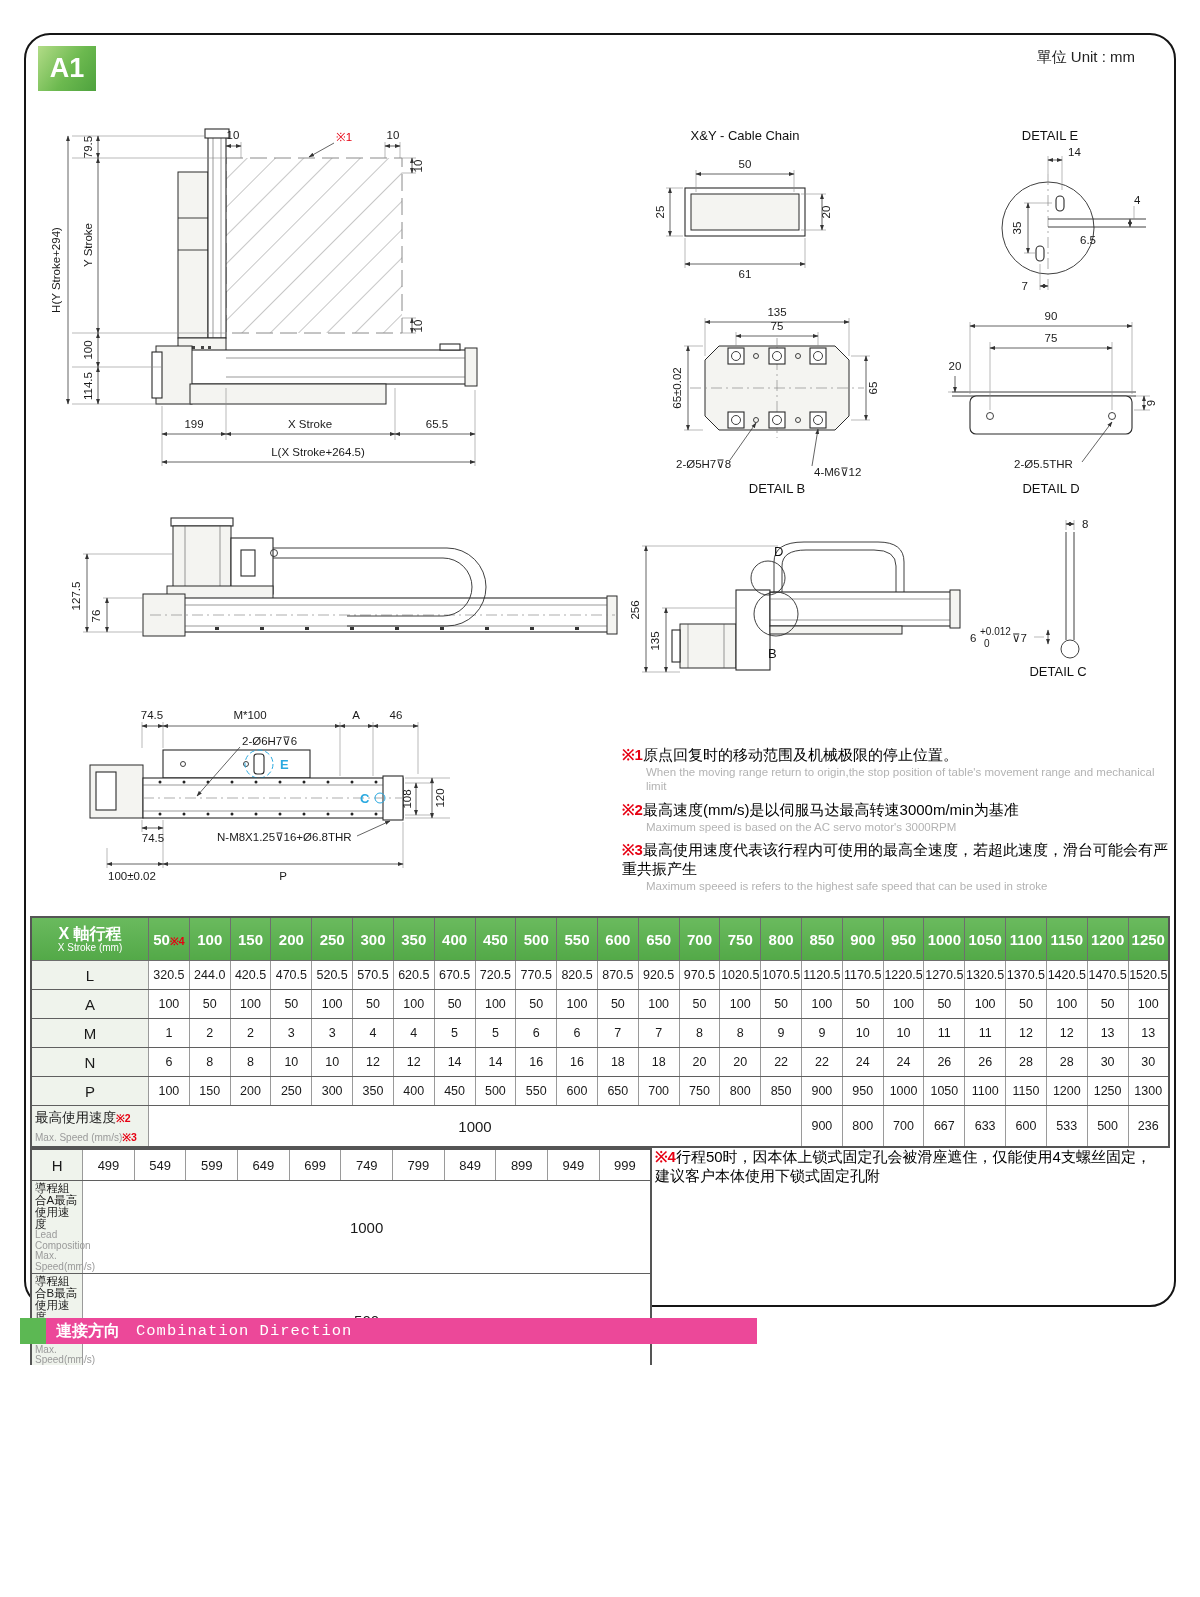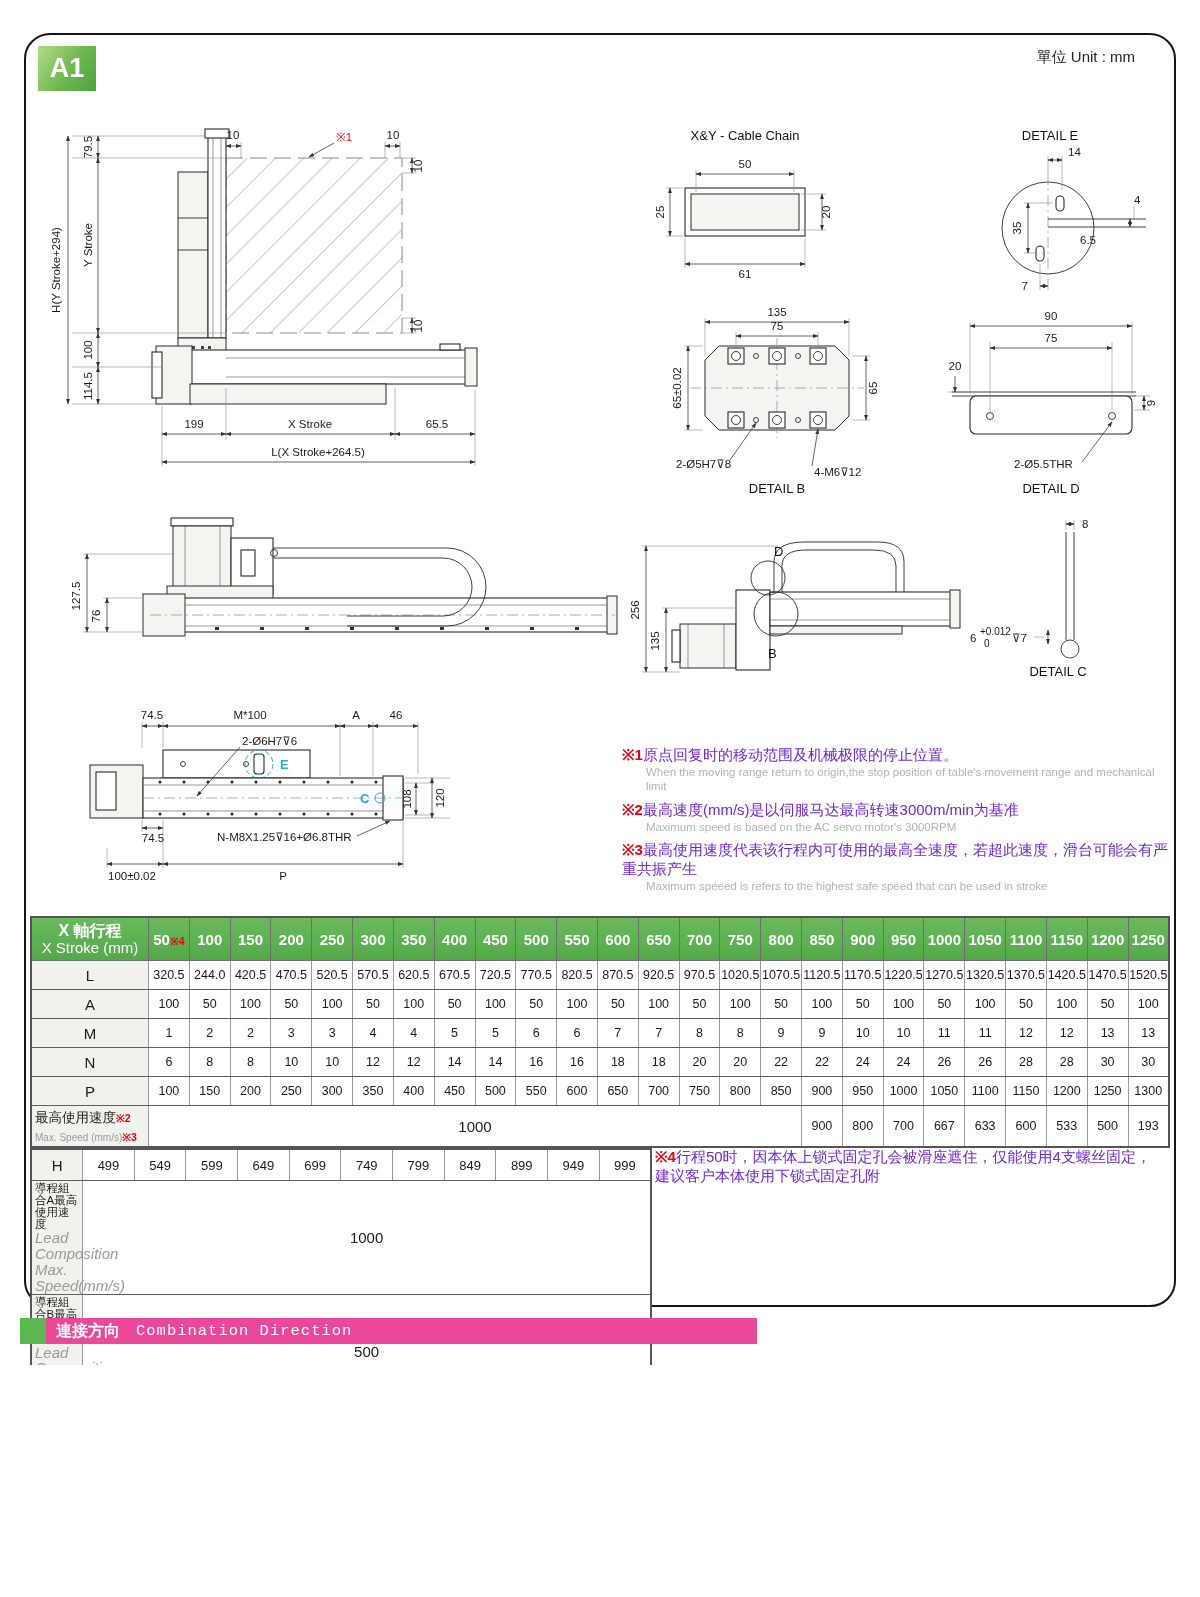--- a/index.html
+++ b/index.html
@@ -26,49 +26,49 @@
   .ts{font-size:10px;fill:#1a1a1a;}
   .tt{font-size:13px;fill:#111;}
   .red{fill:#e60012;}
   .cy{fill:#2aa9e0;}
   .cyln{stroke:#2aa9e0;stroke-width:1;fill:none;}
 
   
   .notes{position:absolute;left:622px;top:744px;width:554px;}
   .note{margin-bottom:5px;}
   .nref{color:#e60012;font-size:15px;font-weight:bold;}
-  .nzh{color:#6d28d9;font-size:15px;}
+  .nzh{color:#000000;font-size:15px;}
   .nen{color:#b3b3b3;font-size:11.5px;margin-left:24px;line-height:1.25;}
   .note4{position:absolute;left:655px;top:1146px;width:508px;}
 
   
   table{border-collapse:collapse;table-layout:fixed;padding-left:20px;}
   #xtable{position:absolute;left:30px;top:916px;width:1140px;}
   #ytable{position:absolute;left:30px;top:1148px;width:622px;}
   th,td{border:1px solid #9a9a9a;border-top-color:#5f5f5f;border-bottom-color:#5f5f5f;
     text-align:center;padding:0;vertical-align:middle;}
   #xtable,#ytable{border:2px solid #555;}
   .hrow th{height:42px;background:linear-gradient(#6aba5e,#53a948);color:#fff;border-color:#6e6e6e;}
   .xlab{width:116px;}
   .hzh{font-size:16px;font-weight:bold;line-height:1.1;}
-  .hen{font-size:15px;font-weight:normal;}
+  .hen{font-size:10px;font-weight:normal;}
   .hstroke{font-size:15px;font-weight:bold;}
   .rlab{background:#eff3ec;font-size:15px;height:28px;}
   .val{background:#fff;font-size:12.5px;height:28px;}
   .speedrow td{height:40px;}
   .slab{text-align:left;padding-left:3px;background:#eff3ec;}
   .szh{font-size:13.5px;color:#1a1a1a;}
   .sen{font-size:10px;color:#9a9a9a;}
   .ref{color:#e60012;font-size:10.5px;font-weight:bold;}
   .merged{font-size:15px;}
   .yval{height:30px;font-size:13px;background:#fff;}
   .leadrow td{height:36px;}
   .llab{text-align:left;background:#eff3ec;padding:1px 3px;line-height:1.05;}
   .lzh{font-size:11.5px;color:#1a1a1a;}
-  .len{font-size:15px;color:#9a9a9a;font-style:italic;}
+  .len{font-size:10px;color:#9a9a9a;}
   .lval{font-size:15px;background:#fff;}
 
   
   .combo-bar{position:absolute;left:20px;top:1318px;width:737px;height:26px;background:#ec4899;}
   .combo-sq{position:absolute;left:0;top:0;width:26px;height:26px;background:#5cb853;}
   .combo-zh{position:absolute;left:36px;top:0;line-height:26px;color:#fff;font-size:16px;font-weight:bold;}
   .combo-en{position:absolute;left:116px;top:0;line-height:26px;color:#fff;font-size:15.5px;
     font-family:"Liberation Mono",monospace;letter-spacing:1px;}
   .card{position:absolute;top:1378px;width:176px;height:214px;border:2px solid #1a1a1a;
     border-radius:17px;background:#fff;}
@@ -658,21 +658,21 @@
           </td>
           <td class="val merged" colspan="16">1000</td>
           <td class="val">900</td>
           <td class="val">800</td>
           <td class="val">700</td>
           <td class="val">667</td>
           <td class="val">633</td>
           <td class="val">600</td>
           <td class="val">533</td>
           <td class="val">500</td>
-          <td class="val">193</td>
+          <td class="val">236</td>
         </tr>
       </tbody>
     </table>
 
   <table id="ytable">
       <tbody id="ytbody">
         <tr>
           <td class="rlab">H</td>
           <td class="yval">499</td>
           <td class="yval">549</td>

